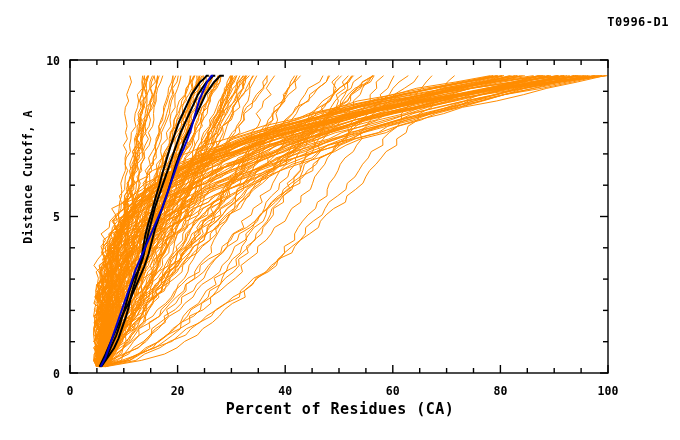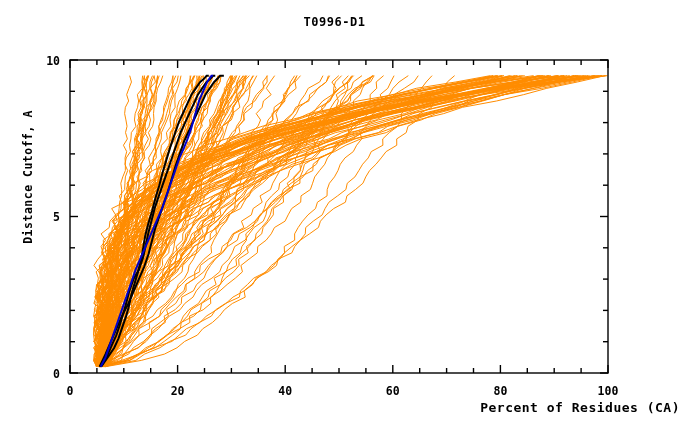--- a/index.html
+++ b/index.html
@@ -5,32 +5,32 @@
   html,body{margin:0;padding:0;}
   body{
     width:680px;height:440px;
     background:#ffffff;
     font-family:"DejaVu Sans Mono","Liberation Mono",monospace;
     overflow:hidden;position:relative;
   }
   #root{position:absolute;left:0;top:0;width:680px;height:440px;}
   #plot-title{
     position:absolute;left:0;top:15px;width:669px;
-    text-align:center;font-size:12px;font-weight:bold;color:#000;
+    text-align:right;font-size:12px;font-weight:bold;color:#000;
     letter-spacing:0.5px;
   }
   #ylabel{
     position:absolute;left:-82px;top:170px;width:220px;
     text-align:center;font-size:11.5px;font-weight:bold;color:#000;
     transform:rotate(-90deg);transform-origin:center center;
     letter-spacing:0.5px;
   }
   #xlabel{
     position:absolute;left:0;top:400px;width:680px;
-    text-align:right;font-size:13px;font-weight:bold;color:#000;
+    text-align:center;font-size:15px;font-weight:bold;color:#000;
     letter-spacing:0.5px;
   }
   #chart-svg{position:absolute;left:0;top:0;}
   .tick-label{font-size:11.5px;font-weight:bold;fill:#000;font-family:"DejaVu Sans Mono","Liberation Mono",monospace;}
 </style>
 </head>
 <body>
 
 <div id="root">
 

